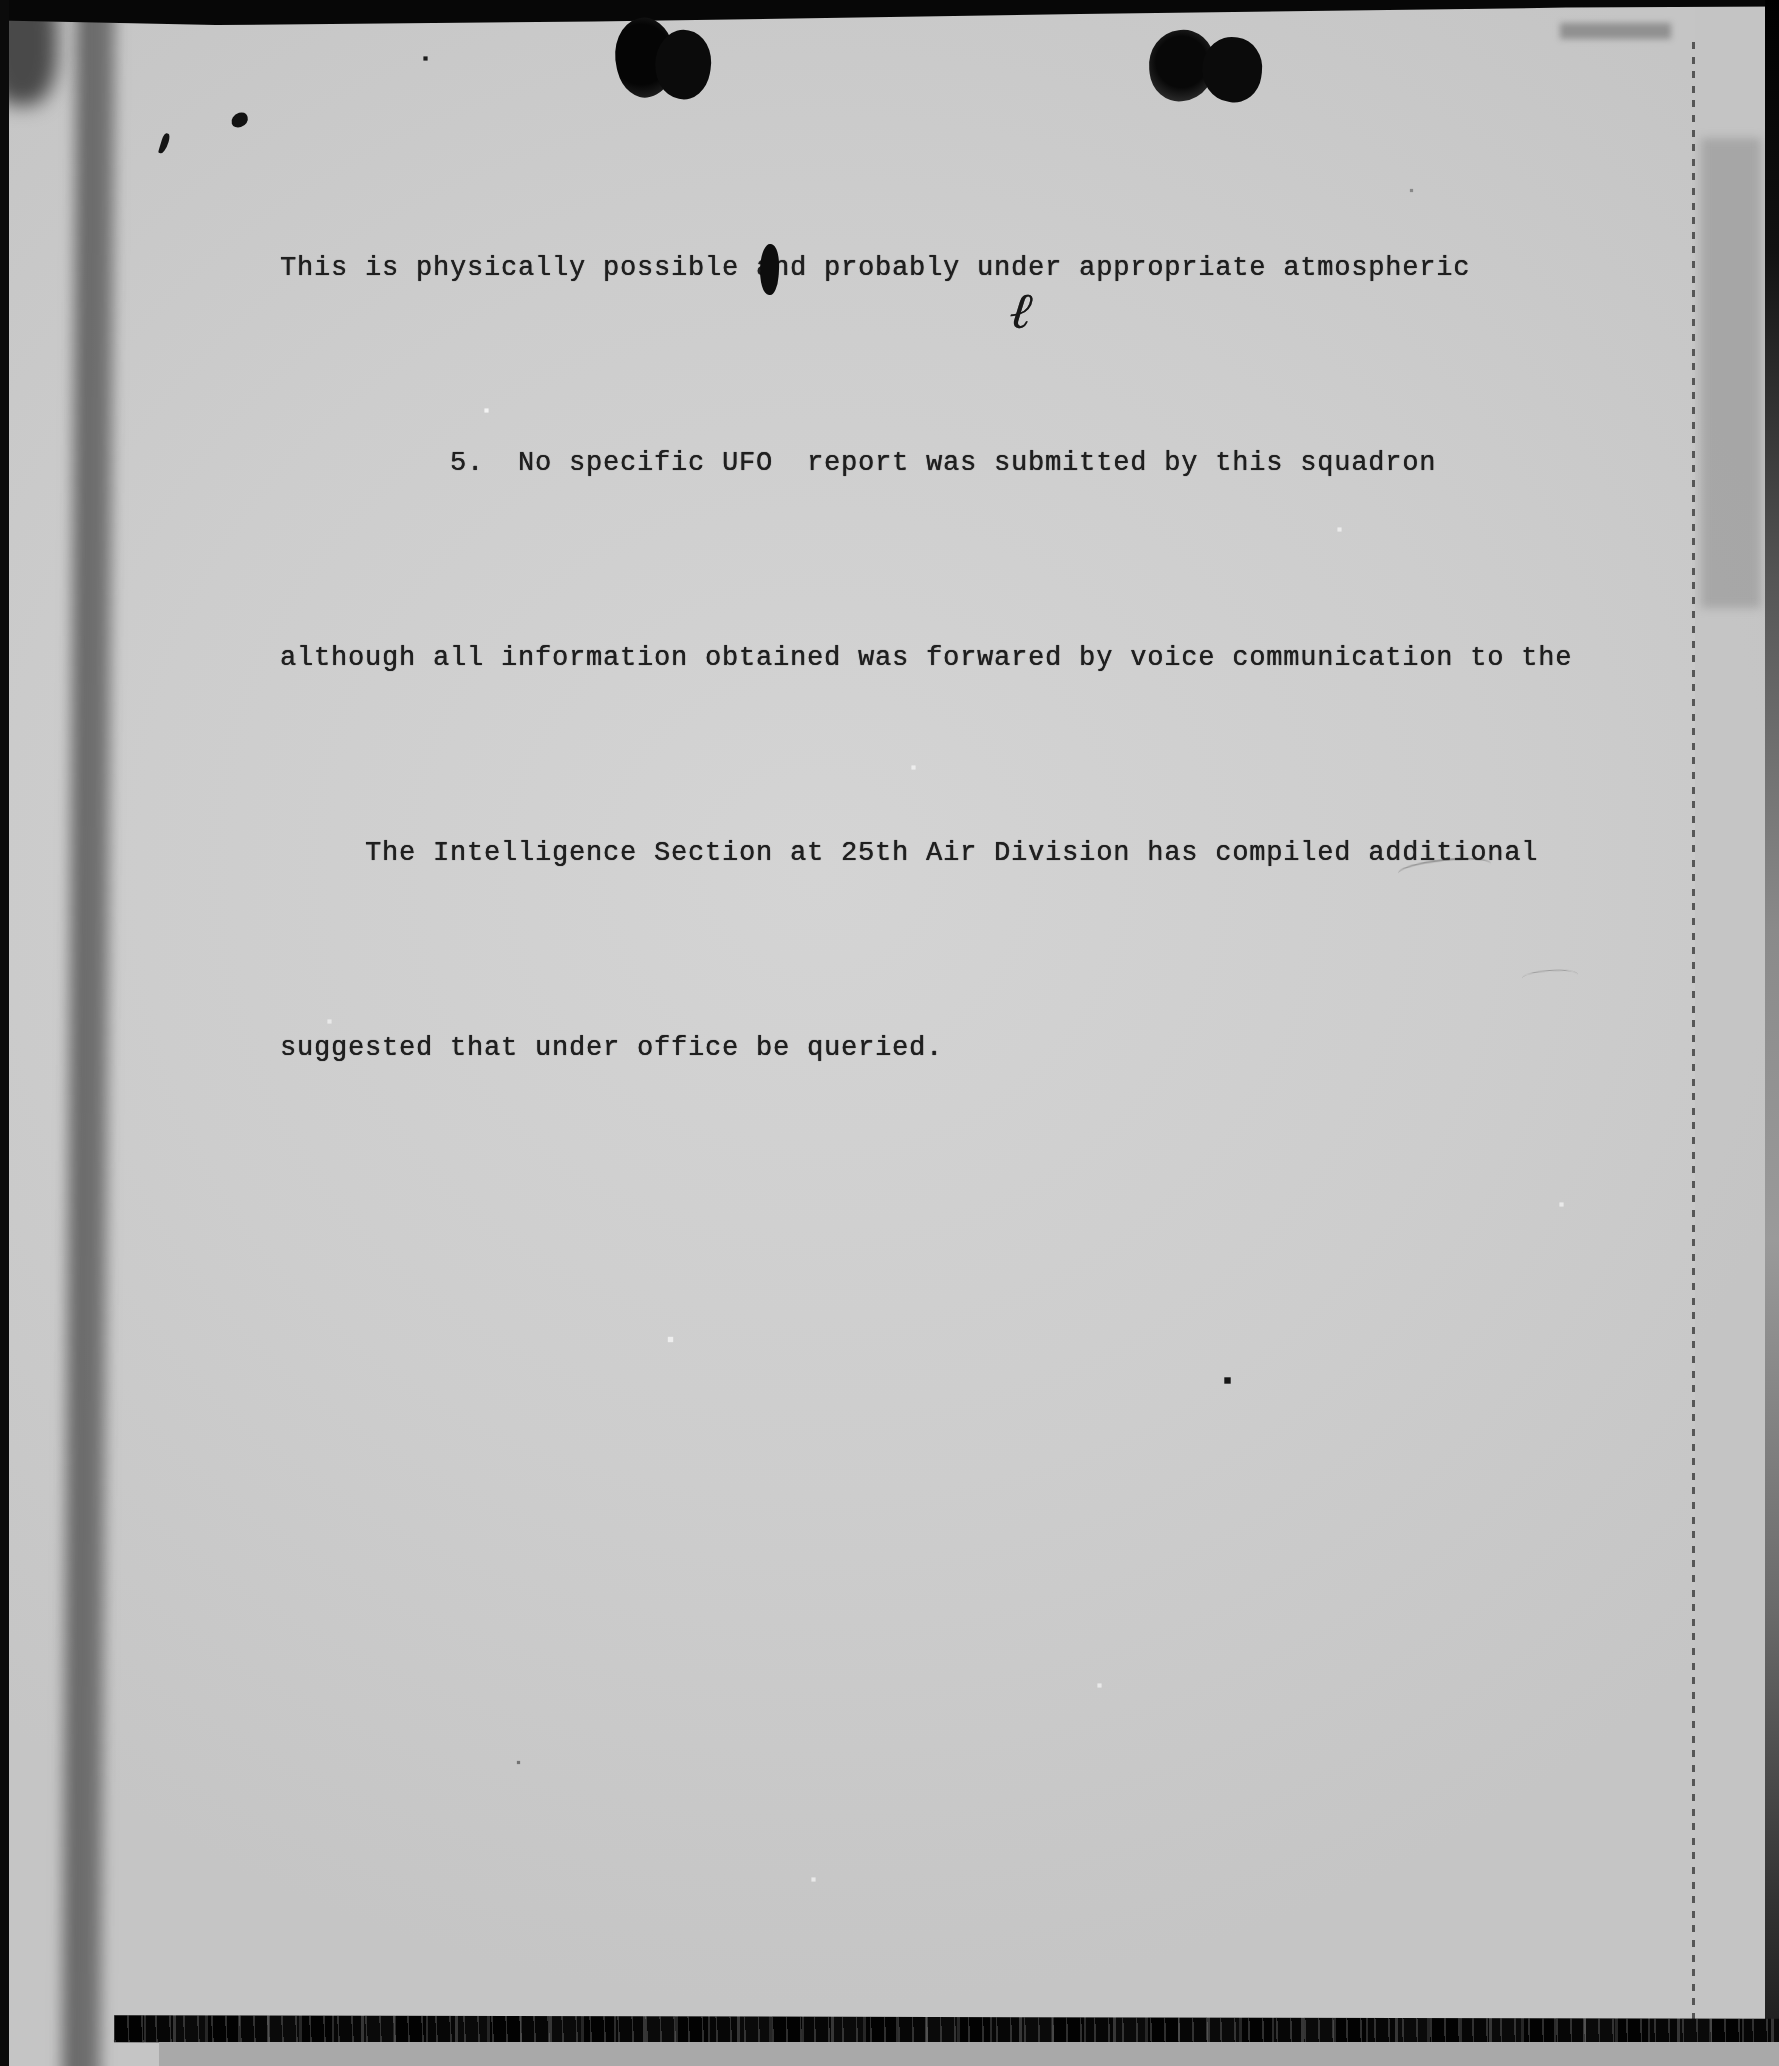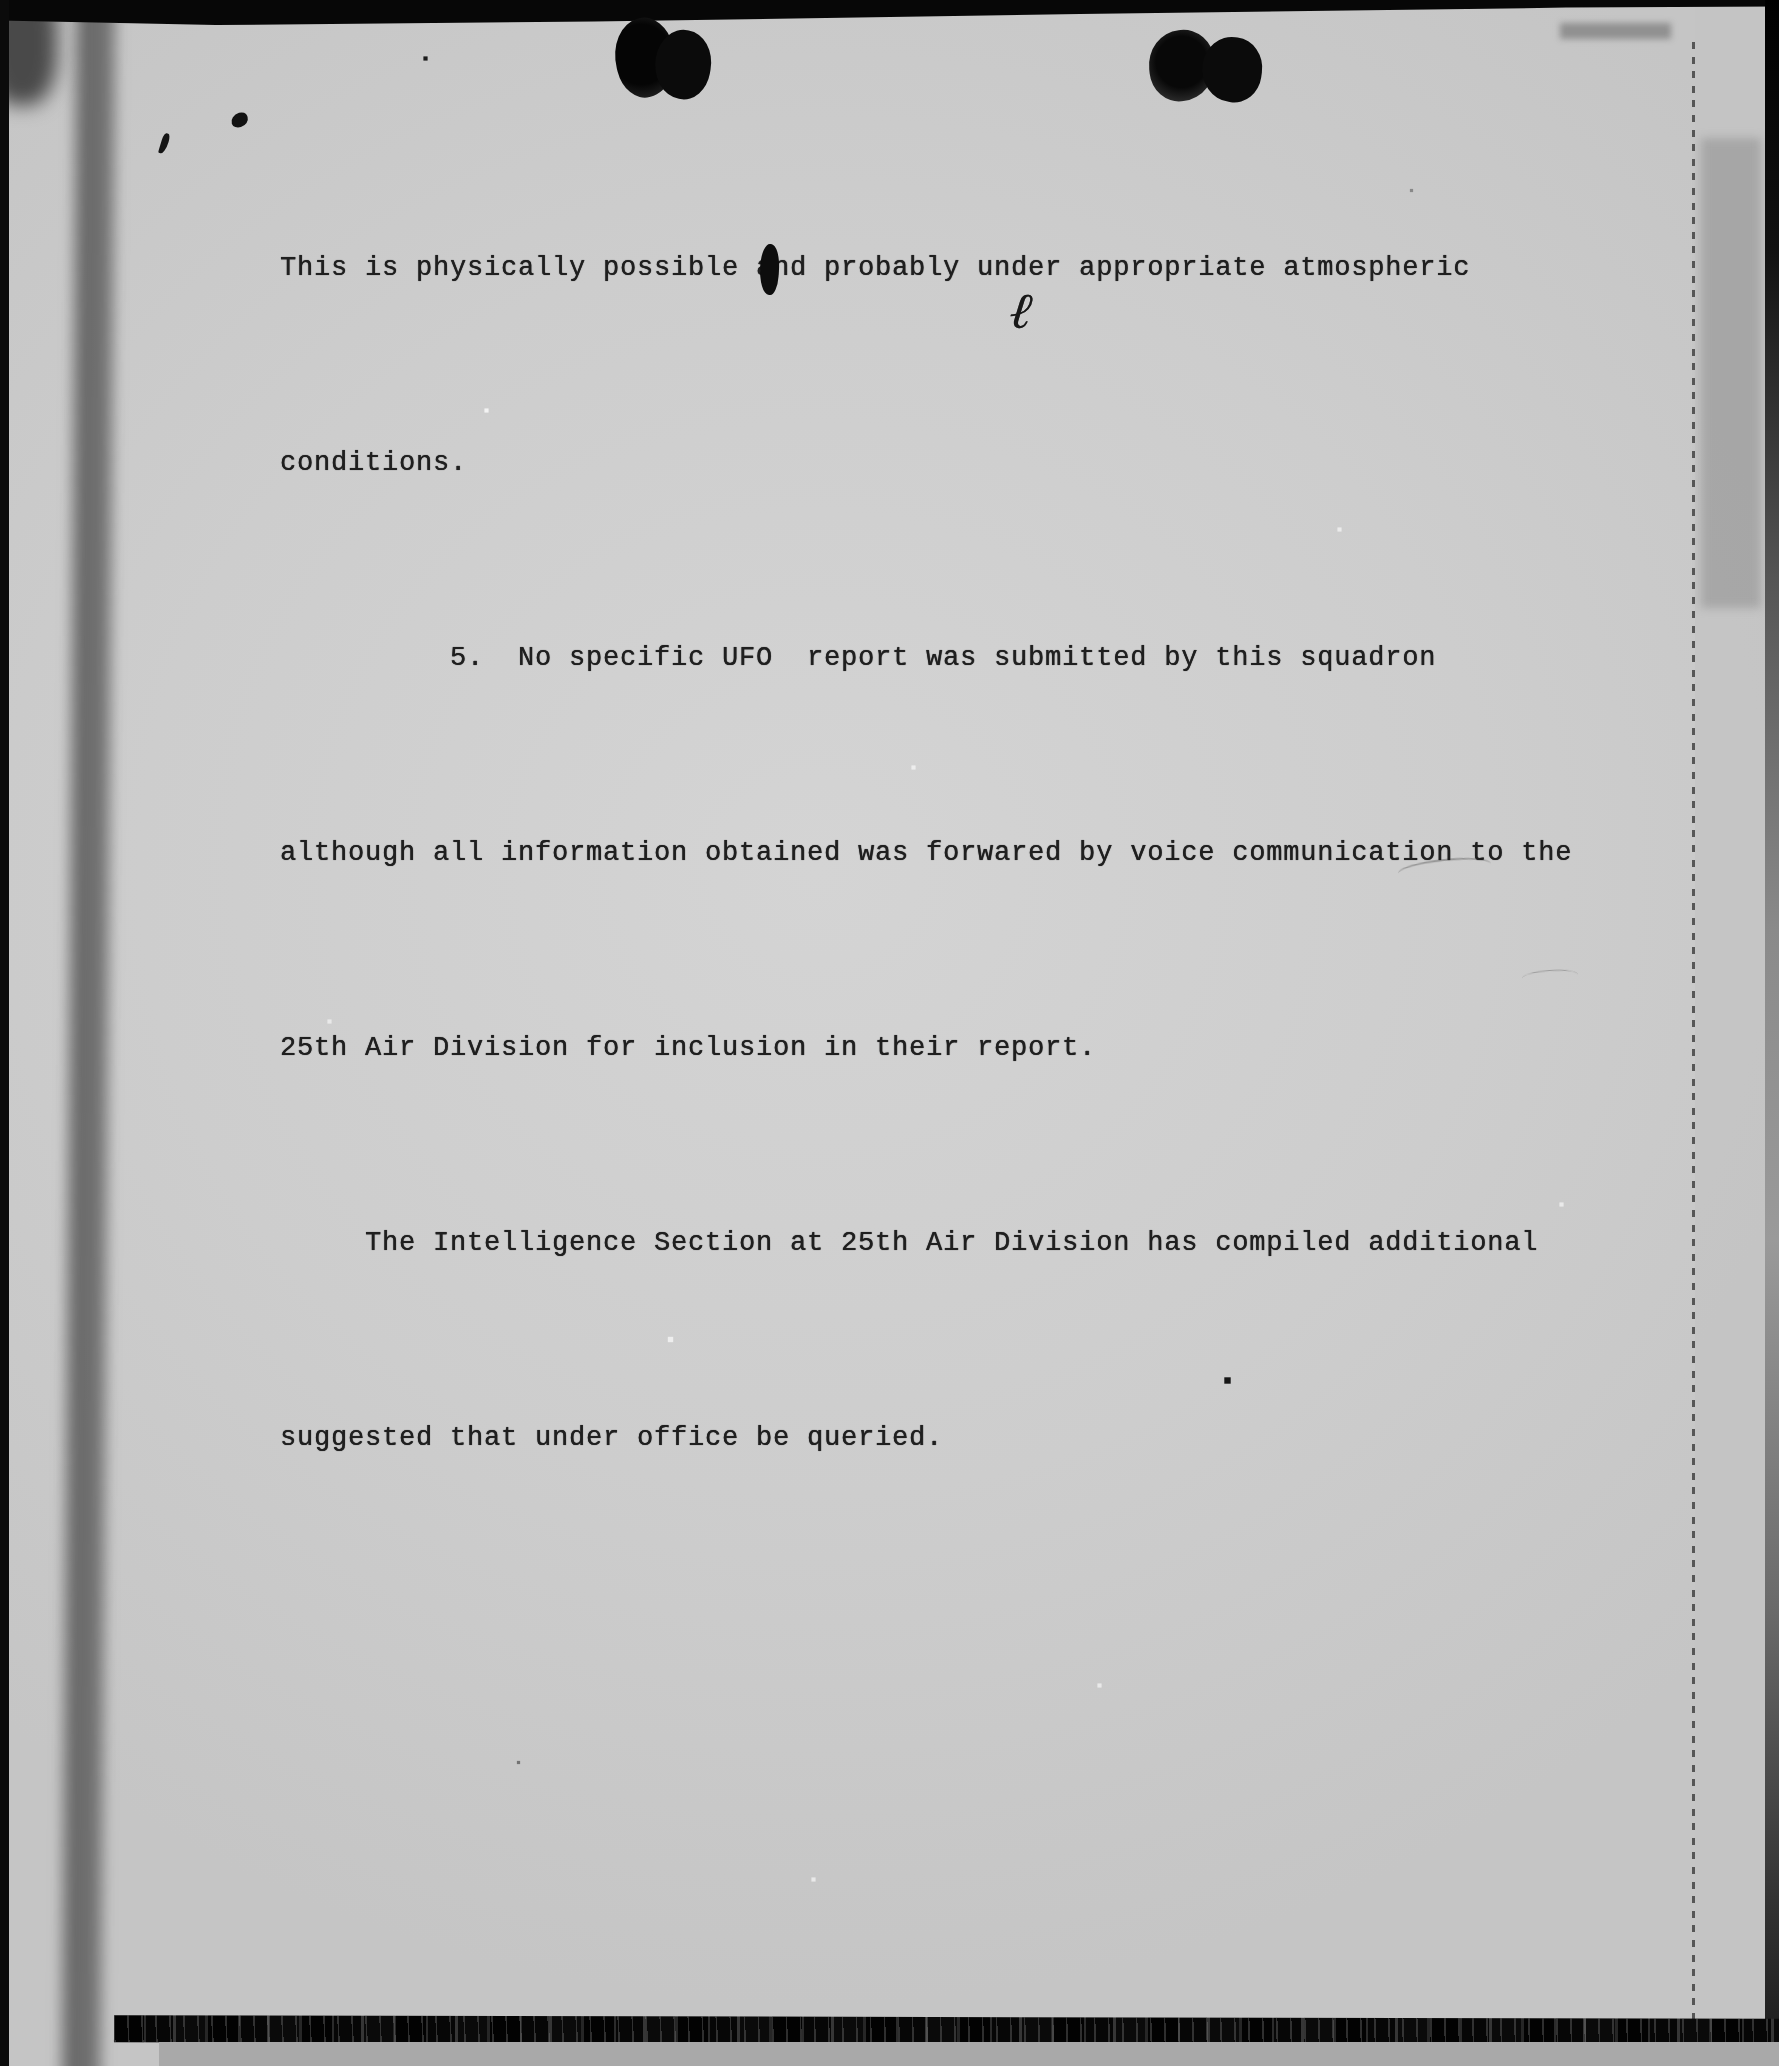--- a/index.html
+++ b/index.html
@@ -169,24 +169,22 @@
 
   <div class="ink-dot"></div>
   <div class="apostrophe-mark"></div>
   <div class="speck-dots"></div>
   <div class="squiggle1"></div>
   <div class="squiggle2"></div>
   <div class="white-specks"></div>
 
   <div class="typed-text">
     <div class="line">This is physically possible and probably under appropriate atmospheric</div>
-    <div class="line">conditions.</div>
     <div class="line">          5.  No specific UFO  report was submitted by this squadron</div>
     <div class="line">although all information obtained was forwared by voice communication to the</div>
-    <div class="line">25th Air Division for inclusion in their report.</div>
     <div class="line">     The Intelligence Section at 25th Air Division has compiled additional</div>
     <div class="line">suggested that under office be queried.</div>
   </div>
 
   <div class="strikeover-blot"></div>
   <span class="handwritten">ℓ</span>
 
 </div>
 
 

